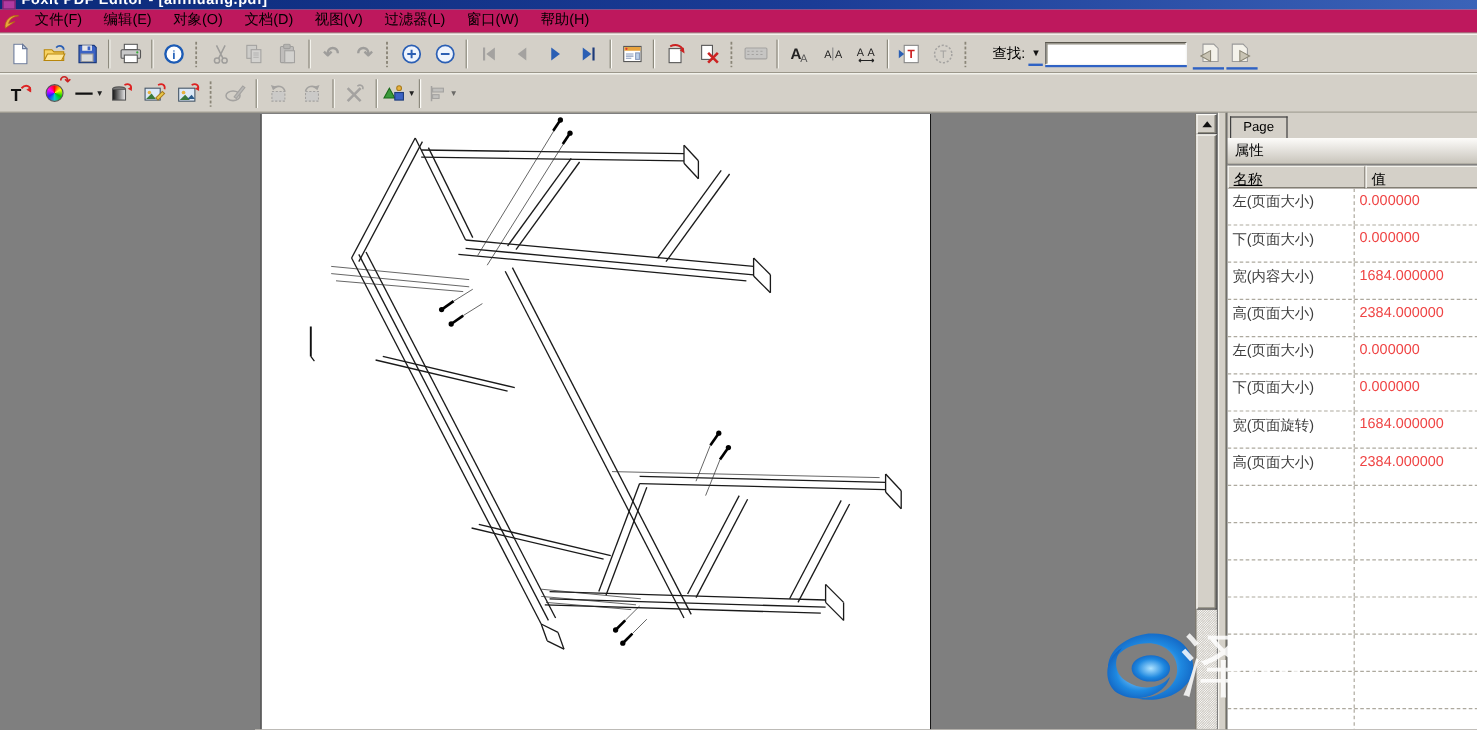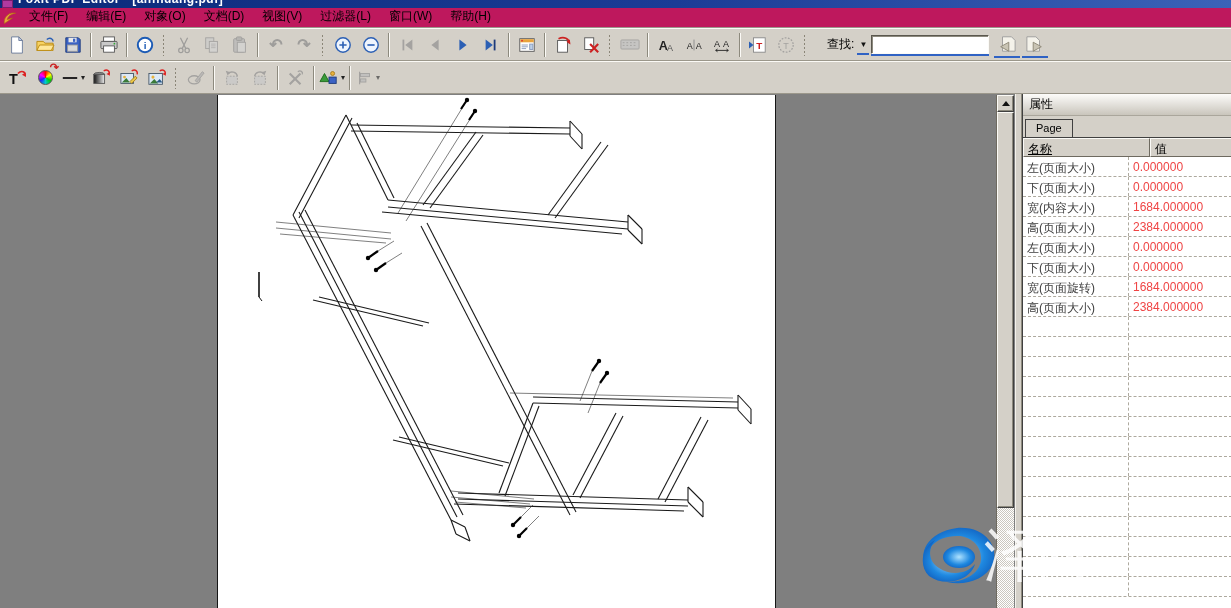--- a/index.html
+++ b/index.html
@@ -72,23 +72,23 @@
     border-left:1px solid #f4f2ec; border-right:1px solid #8d8a7e; }
   #props { position:absolute; left:1022px; top:0; width:209px; height:514px; background:#d4d0c8; border-left:1px solid #404040; }
   #props-header { height:22px; background:linear-gradient(#fdfcfa,#c9c5bc); border-bottom:1px solid #aaa69c;
     display:flex; align-items:center; padding-left:6px; color:#000; }
   #props-tabs { height:21px; display:flex; align-items:flex-end; padding-left:2px; background:#d4d0c8; }
   .ptab { height:18px; padding:2px 10px 0 10px; background:#d4d0c8; border:1px solid #404040; border-bottom:none; font-size:11px; color:#000; }
   #props-table { position:absolute; left:0; top:43px; width:209px; height:471px; background:#fff; overflow:hidden; border-top:1px solid #404040; }
   .pt-head { display:flex; height:19px; }
   .pt-hcell { background:#d4d0c8; color:#000; padding:2px 4px; font-size:12px;
     border-top:1px solid #fbfaf6; border-left:1px solid #fbfaf6; border-right:1px solid #6e6a60; border-bottom:1px solid #6e6a60; }
-  .pt-hcell.c0 { width:127px; flex:none;text-decoration:underline; }
+  .pt-hcell.c0 { width:115px; flex:none;text-decoration:underline; }
   .pt-hcell.c1 { flex:1; }
-  .pt-row { display:flex; height:20px; border-bottom:1px dashed #ada99e; }
+  .pt-row { display:flex; height:31px; border-bottom:1px dashed #ada99e; }
   .pt-name { width:105px; flex:none; padding:3px 0 0 4px; color:#3d3d3d; font-size:12px; overflow:hidden; white-space:nowrap; }
   .pt-val { flex:1; border-left:1px dashed #ada99e; padding:3px 0 0 4px; color:#ef4444; font-size:12px; overflow:hidden; white-space:nowrap; }
 
   
   #wm-logo { position:absolute; left:915px; top:430px; z-index:5; pointer-events:none; }
   .wm-char { position:absolute; z-index:6; color:rgba(255,255,255,0.85); pointer-events:none; line-height:1; font-weight:normal; }
   #wm-c1 { left:984px; top:432px; font-size:58px; }
   #wm-c2 { left:1037px; top:441px; font-size:50px; color:rgba(255,255,255,0.75); }
 
   
@@ -460,24 +460,24 @@
     <div id="vscroll">
       <div class="sb-btn sb-up">
           <span class="arrow-up"></span>
         </div>
       <div id="sb-thumb"></div>
     </div>
 
     <div id="splitter"></div>
 
     <div id="props">
-      <div id="props-header">属性</div>
       <div id="props-tabs">
         <span class="ptab">Page</span>
       </div>
+      <div id="props-header">属性</div>
       <div id="props-table">
         <div class="pt-head">
           <span class="pt-hcell c0">名称</span>
           <span class="pt-hcell c1">值</span>
         </div>
         <div id="pt-body">
             <div class="pt-row">
               <span class="pt-name">左(页面大小)</span>
               <span class="pt-val">0.000000</span>
             </div>

